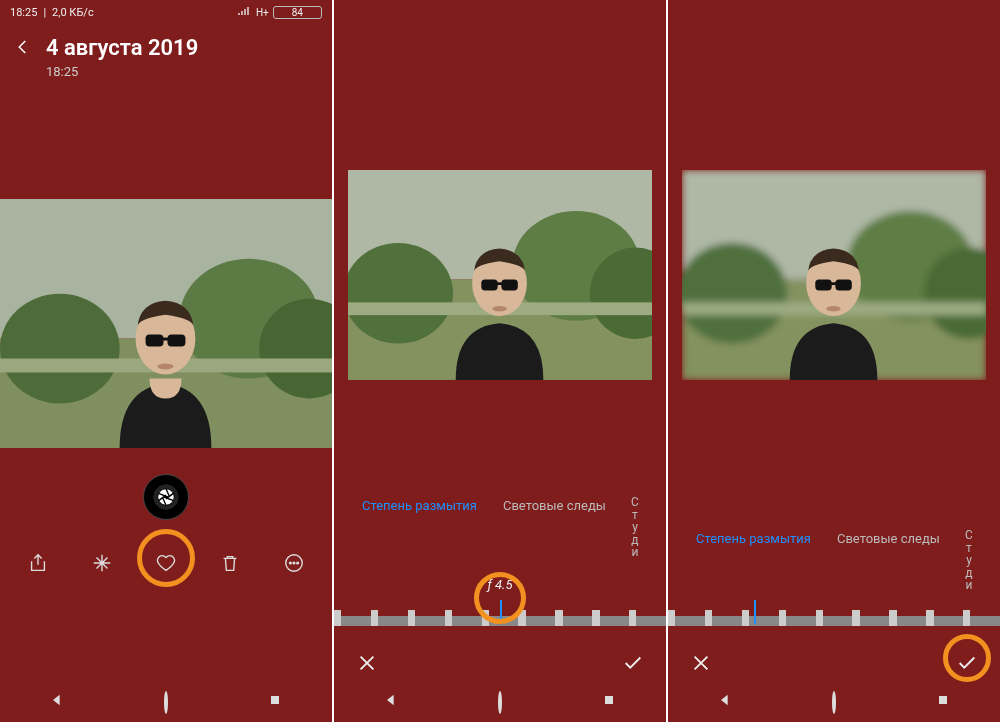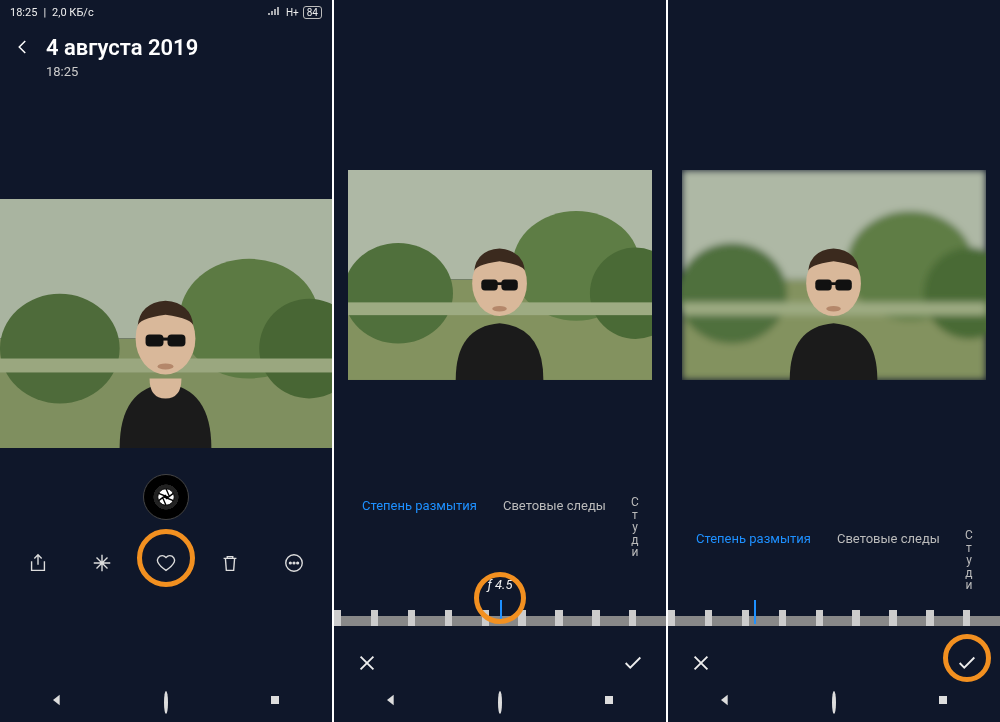--- a/index.html
+++ b/index.html
@@ -6,41 +6,41 @@
   body {
     background: #fff;
     font-family: -apple-system, Roboto, "Helvetica Neue", Arial, sans-serif;
     width: 1000px;
     height: 722px;
     display: flex;
   }
   .panel {
     position: relative;
     flex: 1 1 0;
-    background: #0f172a;
+    background: #7f1d1d;
     color: #fff;
     display: flex;
     flex-direction: column;
     overflow: hidden;
   }
   .panel + .panel { border-left: 2px solid #fff; }
 
   
   .statusbar {
     display: flex;
     align-items: center;
     justify-content: space-between;
     font-size: 11px;
     padding: 6px 10px 2px 10px;
     color: #eee;
   }
   .statusbar-left { display:flex; gap:6px; align-items:center; }
   .statusbar-right { display:flex; gap:4px; align-items:center; }
   .batt {
-    border:1px solid #bbb; border-radius:3px; padding:0 3px; font-size:10px;text-align:center;
+    border:1px solid #bbb; border-radius:3px; padding:0 18px; font-size:10px;text-align:center;
   }
 
   
   .header {
     display:flex; align-items:flex-start; gap:14px;
     padding: 14px 16px 8px 14px;
   }
   .back-arrow { width:18px; height:18px; margin-top:3px; }
   .date { font-size:22px; font-weight:600; }
   .time { font-size:13px; color:#ccc; margin-top:4px; }

